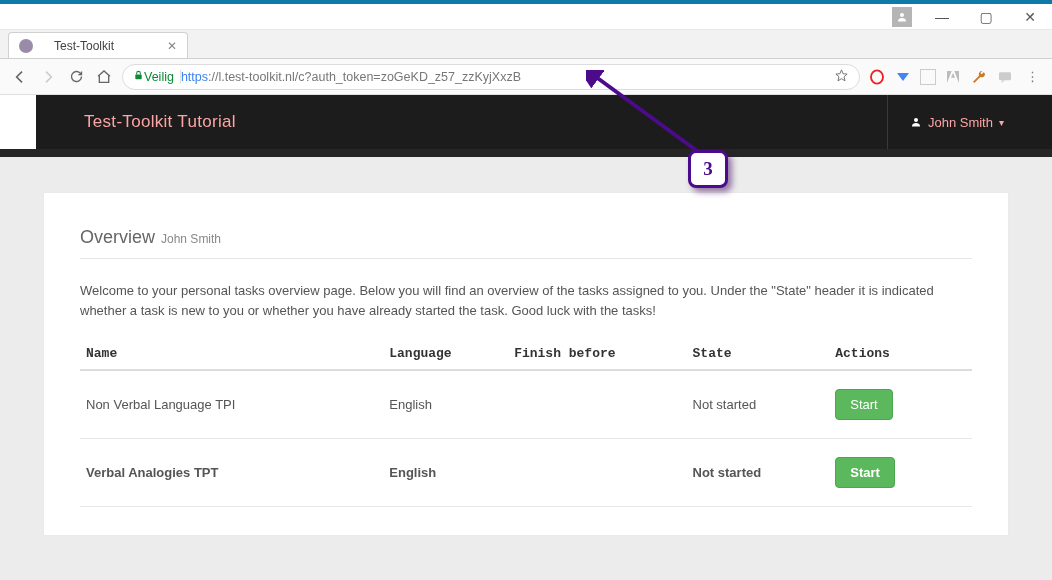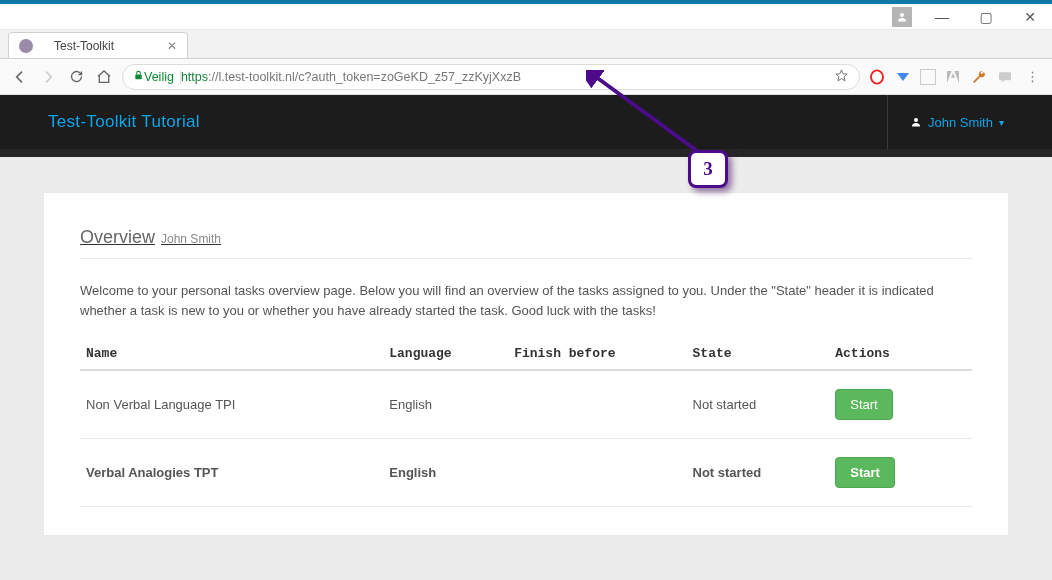--- a/index.html
+++ b/index.html
@@ -17,42 +17,42 @@
 .tab-left { display:flex; align-items:center; gap:21px; }
 .favicon { width: 14px; height: 14px; border-radius: 50%; background: #9a8ba8; display:inline-block; }
 
 
 .toolbar { height: 36px; background: #fafafa; border-bottom: 1px solid #e0e0e0; display: flex; align-items: center; padding: 0 10px; gap: 8px; }
 .nav-icon { width: 20px; height: 20px; display: flex; align-items: center; justify-content: center; color: #777; }
 .nav-icon.disabled { color: #ccc; }
 .omnibox { flex: 1; height: 26px; background: #fff; border: 1px solid #dcdcdc; border-radius: 14px; display: flex; align-items: center; padding: 0 10px; font-size: 12.5px; color: #555; }
 .lock { color: #0a8a36; font-size: 12px; }
 .secure-label { color: #0a8a36; padding-right: 6px; border-right: 1px solid #e0e0e0; }
-.url-scheme { color: #15803d; margin-top: 20px; }
+.url-scheme { color: #3b82f6; margin-top: 20px; }
 .url-rest { color: #777; }
 .star { margin-left: auto; color: #777; }
 .ext-icon { width: 18px; height: 18px; display: flex; align-items: center; justify-content: center; font-size: 14px; }
 .opera { color: #e22; }
 .polymer { color: #4285f4; }
 .doc { color: #999; border:1px solid #ccc; width:16px; height:16px; }
 .adobe { color: #bbb; }
 .wrench { color: #c97a2c; }
 .chat { color: #bbb; }
 
 
-.app-header { height: 54px; background: #1c1c1c; color: #0ea5e9; display: flex; align-items: center; padding: 0 48px; justify-content: space-between; }
+.app-header { height: 54px; background: #1c1c1c; color: #fca5a5; display: flex; align-items: center; padding: 0 48px; justify-content: space-between; margin-left: 36px; }
 .app-title { font-size: 17px; font-weight: 400; letter-spacing: .3px; }
 .user-area { display: flex; align-items: center; gap: 6px; font-size: 13px; border-left: 1px solid #3a3a3a; padding-left: 22px; height: 100%; }
 .user-caret { font-size: 10px; }
 .sub-header { height: 8px; background: #262626; }
 
 
 .content-wrap { background: #ececec; min-height: 423px; padding: 36px 44px; }
 .card { background: #fff; padding: 34px 36px 28px; box-shadow: 0 0 1px rgba(0,0,0,0.05); }
-.overview-row { display: flex; align-items: baseline; gap: 6px; border-bottom: 1px solid #e6e6e6; padding-bottom: 10px; margin-bottom: 22px; text-decoration: underline; }
+.overview-row { display: flex; align-items: baseline; gap: 6px; border-bottom: 1px solid #e6e6e6; padding-bottom: 10px; margin-bottom: 22px; }
 .overview-label { font-size: 18px; font-weight: 400; color: #666; }
 .overview-name { font-size: 12px; color: #888; }
 .intro { font-size: 13px; color: #555; line-height: 1.5; margin-bottom: 18px; }
 
 table { width: 100%; border-collapse: collapse; font-size: 13px; }
 th { text-align: left; font-weight: 600; color: #333; padding: 8px 6px; border-bottom: 2px solid #dcdcdc; font-family: Liberation Mono, monospace; }
 td { padding: 10px 6px; border-bottom: 1px solid #e8e8e8; color: #555; vertical-align: middle; }
 tbody tr:last-child td { border-bottom: 1px solid #e8e8e8; font-weight: bold; }
 .col-name { width: 34%; }
 .col-lang { width: 14%; }

